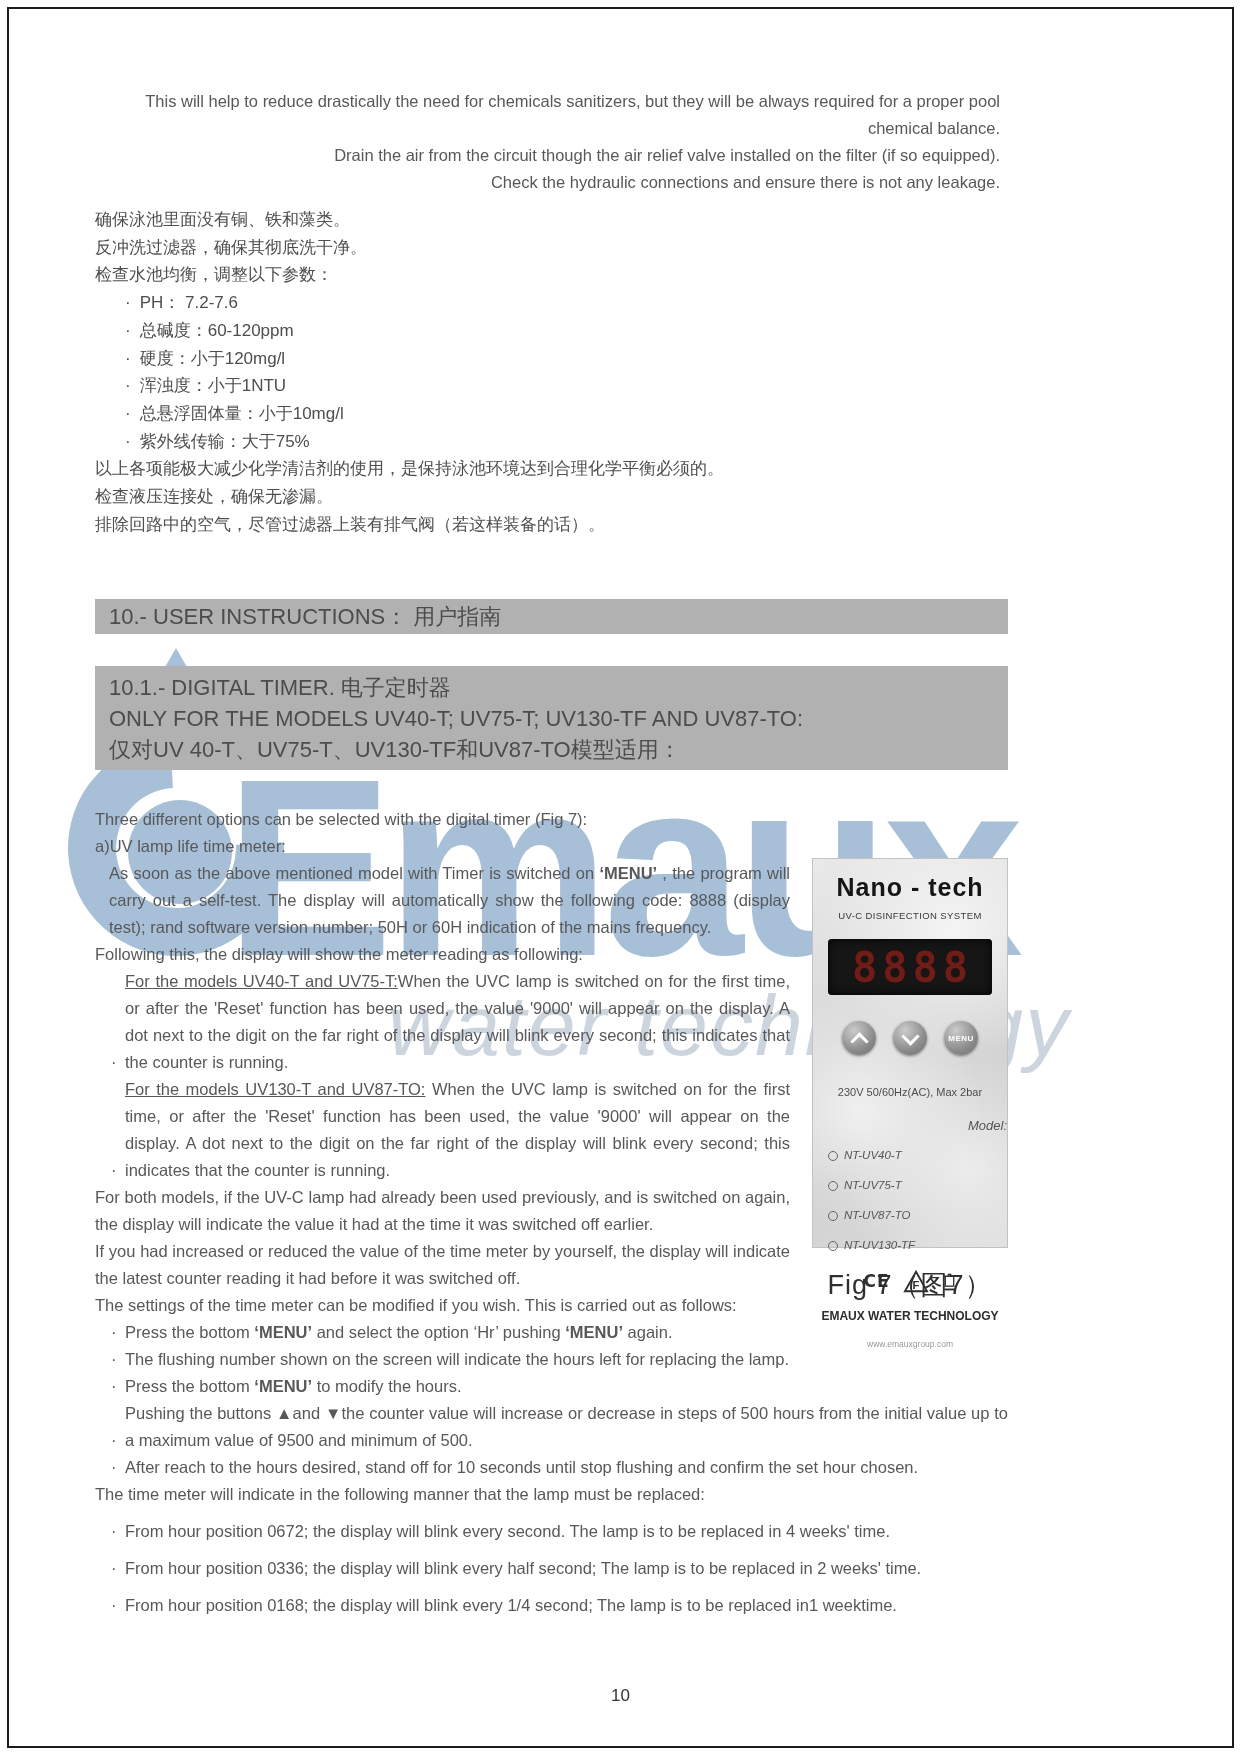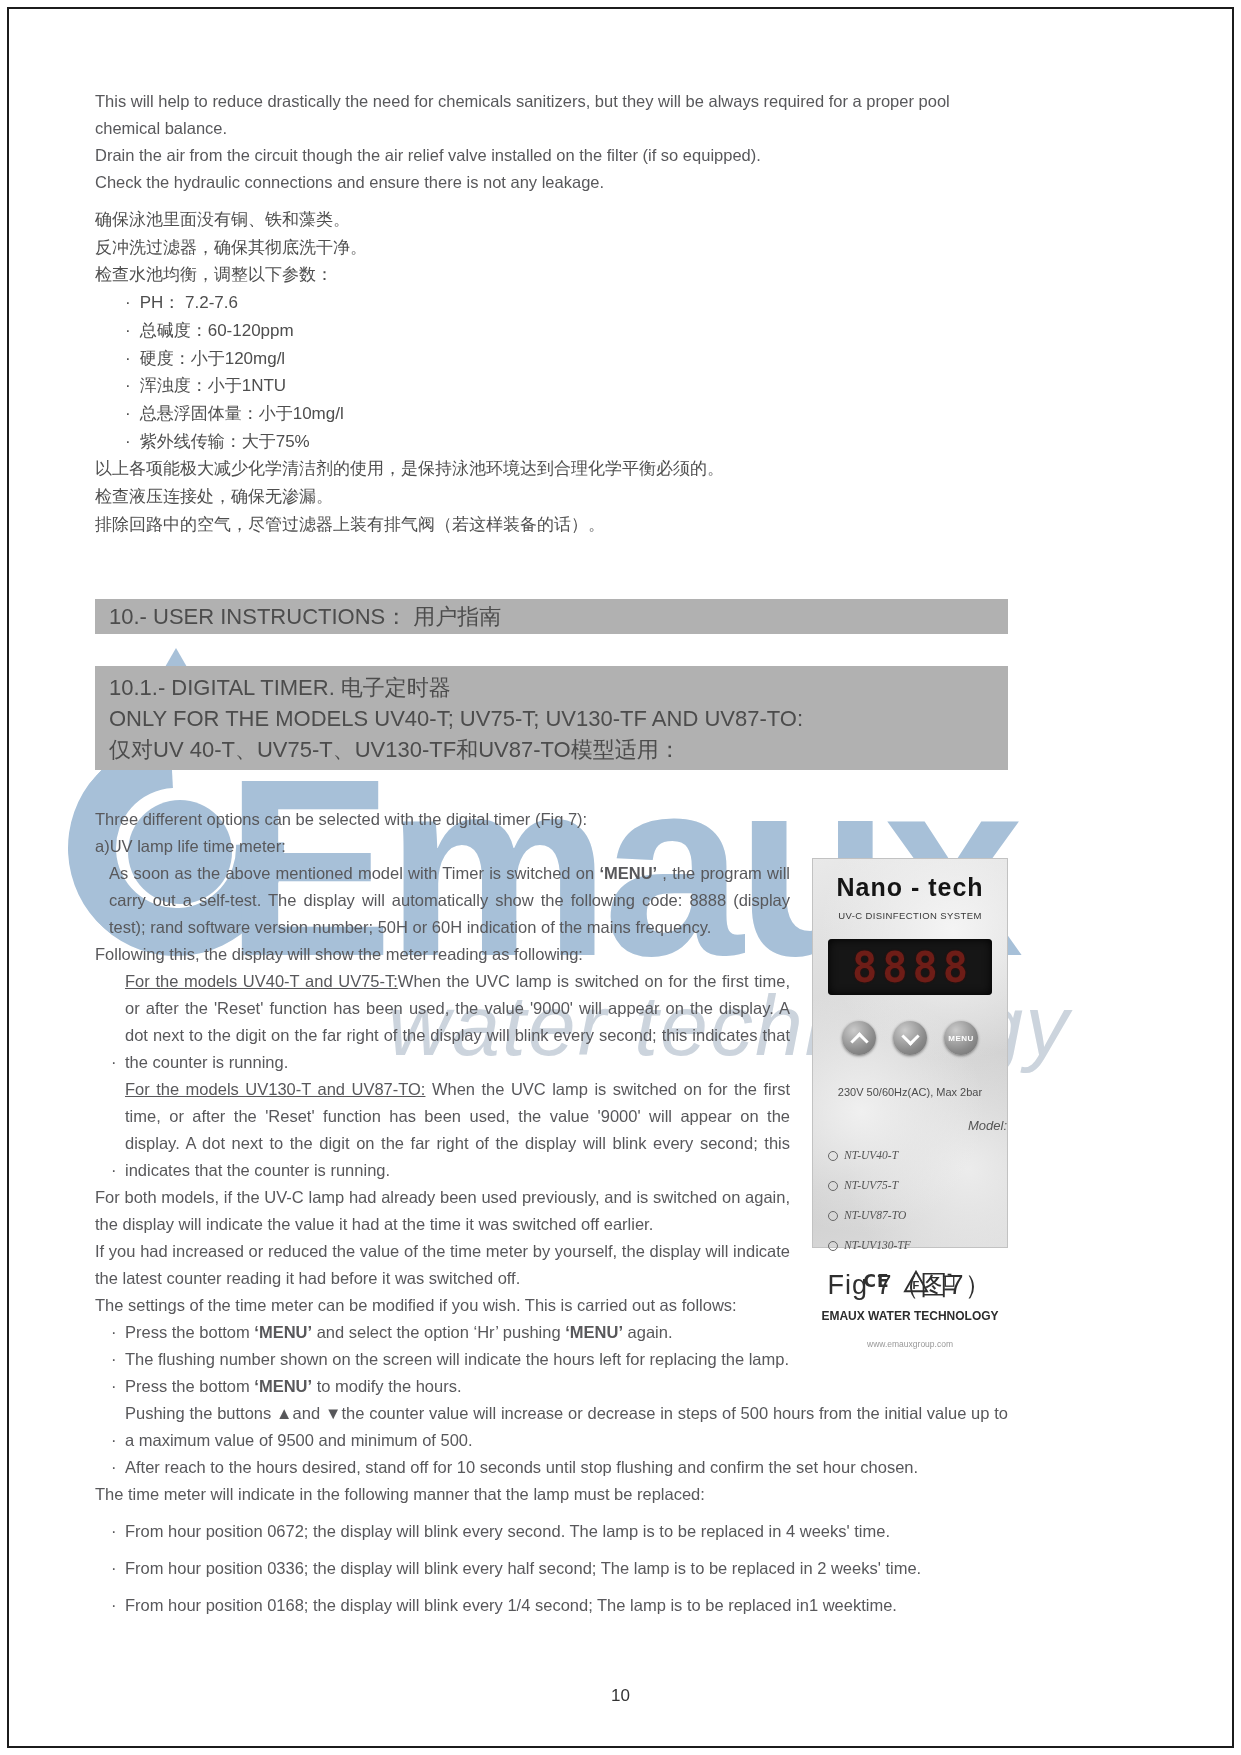--- a/index.html
+++ b/index.html
@@ -19,21 +19,21 @@
            transform:rotate(42deg);}
   .wm-core{position:absolute;left:60px;top:152px;width:104px;height:104px;border-radius:50%;
            background:#a7c0d8;}
   .wm-brand{position:absolute;left:225px;top:742px;font-size:252px;font-weight:bold;
             color:#a7c0d8;letter-spacing:-7px;line-height:1;}
   .wm-tagline{position:absolute;left:388px;top:982px;font-size:86px;font-style:italic;
               color:#ccd4dd;letter-spacing:2px;line-height:1;}
 
   
   .layer{position:absolute;z-index:2;}
-  .intro{left:95px;top:88px;width:905px;font-size:16.5px;line-height:27px;color:#58585b;}
+  .intro{left:95px;top:88px;width:905px;font-size:16.5px;line-height:27px;color:#58585b;text-align:right;}
   .intro p{margin:0;}
   .cn{left:95px;top:206px;width:905px;font-size:17px;line-height:27.7px;color:#4e4e4e;}
   .cn p{margin:0;}
   .cn .cnb{padding-left:30px;}
   .cn .cnb::before{content:"·";margin-right:9px;}
 
   .bar{left:95px;width:913px;background:#b1b1b1;color:#4c4c4c;}
   .bar1{top:599px;height:35px;font-size:22px;line-height:35px;padding-left:14px;box-sizing:border-box;}
   .bar2{top:666px;height:104px;font-size:22px;line-height:31px;padding:6px 0 0 14px;box-sizing:border-box;}
   .bar2 p{margin:0;}
@@ -71,21 +71,21 @@
   .dev-btn{width:34px;height:34px;border-radius:50%;
            background:radial-gradient(circle at 35% 28%,#cbcbcb,#8a8a8a 62%,#6d6d6d);
            display:flex;align-items:center;justify-content:center;box-shadow:0 1px 3px rgba(0,0,0,.45);}
   .chev{width:10px;height:10px;border-top:3.5px solid #fff;border-left:3.5px solid #fff;display:block;}
   .chev.up{transform:translateY(3px) rotate(45deg);}
   .chev.down{transform:translateY(-2px) rotate(225deg);}
   .dev-btn.menu span{font-size:8px;font-weight:bold;color:#fff;letter-spacing:.5px;}
   .dev-specs{margin-top:24px;font-size:11px;color:#4d4d4d;}
   .dev-model-label{margin-top:6px;font-size:13px;font-style:italic;color:#555;text-align:right;padding-left:15px;}
   .dev-models{text-align:left;padding-left:15px;font-size:11.5px;font-style:italic;color:#555;}
-  .dev-model{display:flex;align-items:center;gap:6px;margin-top:3px;font-family:Liberation Serif, serif;}
+  .dev-model{display:flex;align-items:center;gap:6px;margin-top:3px;}
   .radio{width:8px;height:8px;border:1.5px solid #666;border-radius:50%;display:inline-block;flex:none;background:transparent;}
   .dev-icons{margin-top:9px;display:flex;justify-content:center;align-items:center;gap:13px;color:#2f2f2f;}
   .ce{font-size:17px;font-weight:bold;letter-spacing:1px;font-family:"DejaVu Sans",sans-serif;}
   .dev-company{margin-top:8px;font-size:12px;font-weight:bold;color:#2c2c2c;}
   .dev-site{font-size:8.5px;color:#999;margin-top:1px;}
   .fig-caption{margin-top:24px;text-align:center;font-size:27px;color:#2f2f2f;letter-spacing:1px;}
 
   .pageno{left:0;width:1241px;top:1686px;text-align:center;font-size:17px;color:#333;}
 </style>
 </head>

